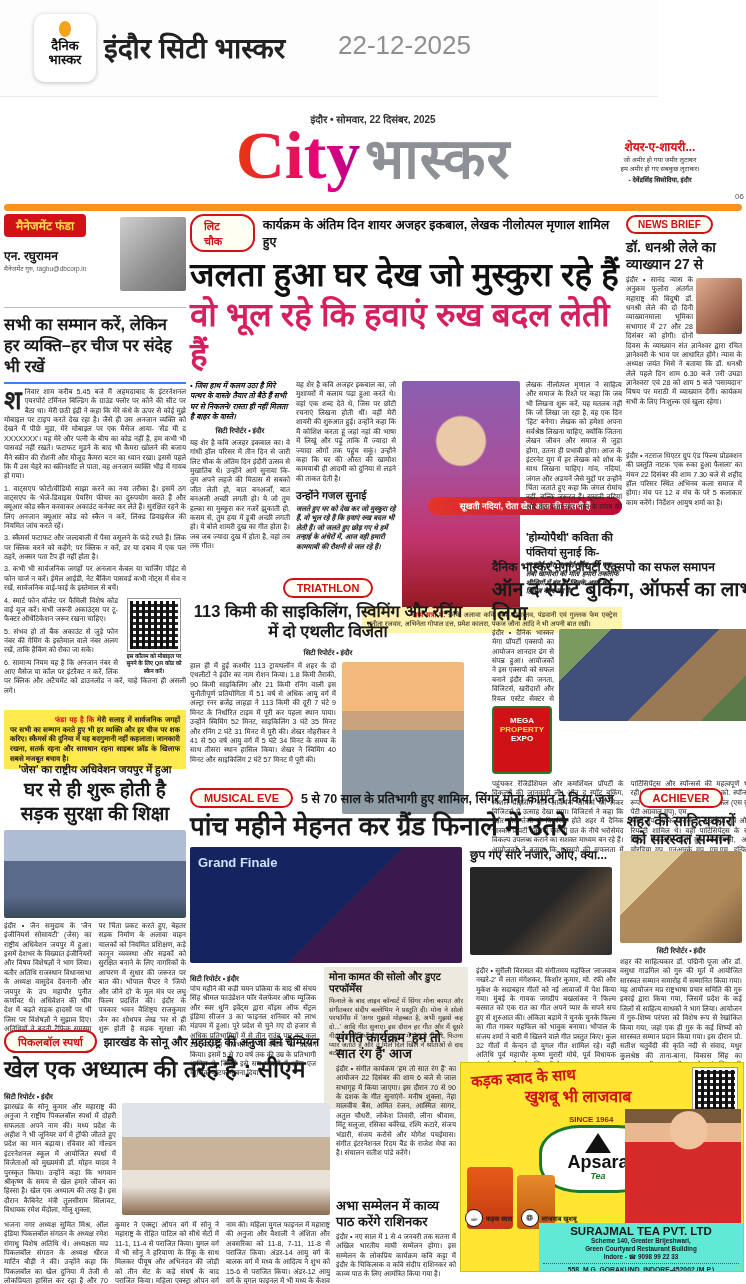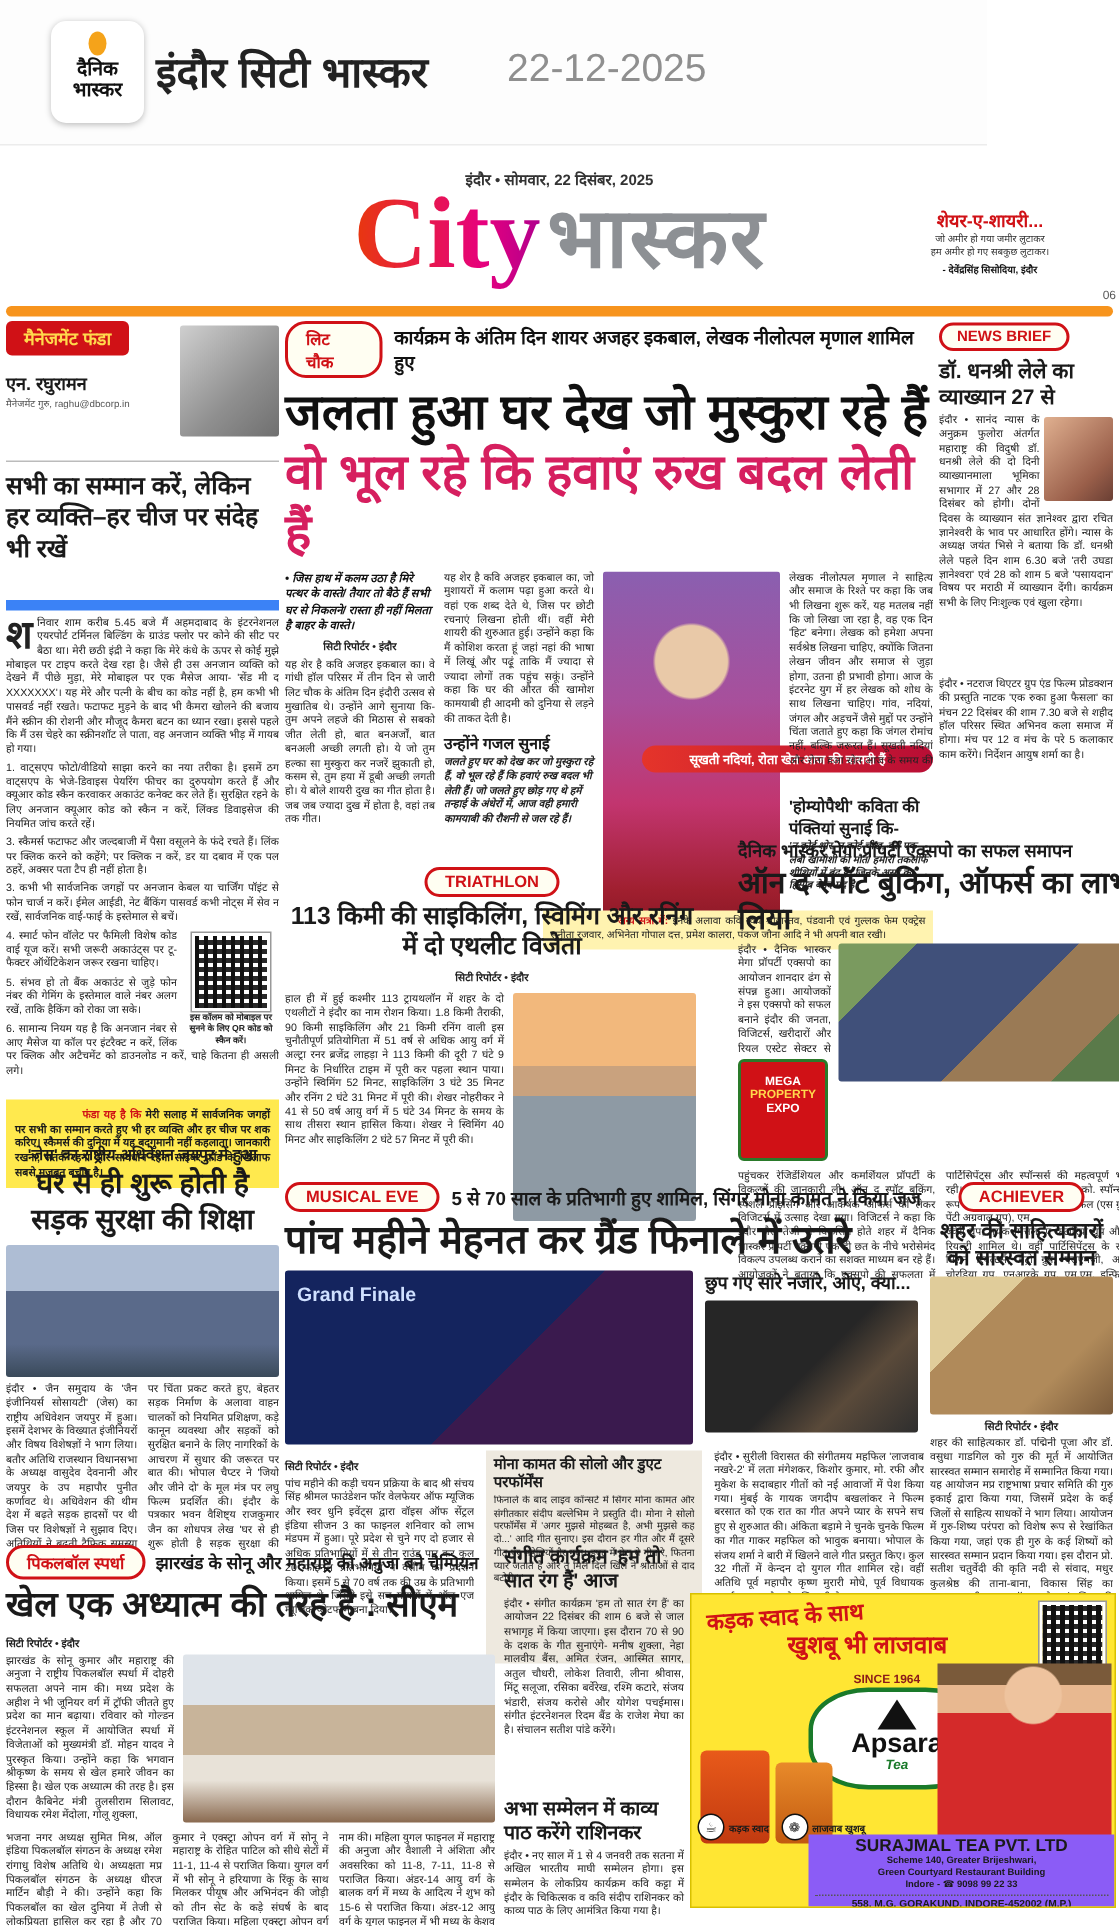--- a/index.html
+++ b/index.html
@@ -36,21 +36,21 @@
   .photo{border-radius:2px;}
   .qr{border:2px solid #fff;outline:1px solid #999;background:
       repeating-linear-gradient(0deg,rgba(17,17,17,.9) 0 3px,transparent 3px 6px),
       repeating-linear-gradient(90deg,#111 0 3px,#fff 3px 6px);}
   
   .mgmt{position:absolute;left:4px;top:214px;width:182px;}
   .mgmt-author-row{position:relative;height:66px;margin-top:4px;border-bottom:1px solid #bbb;}
   .mgmt-author{font-size:12px;font-weight:bold;padding-top:6px;}
   .mgmt-role{font-size:6.5px;color:#555;}
   .ph-author{position:absolute;right:0;top:-24px;width:66px;height:74px;background:linear-gradient(135deg,#cfcfcf,#8f8f8f 60%,#6f6f6f);}
-  .mgmt-head{font-size:16.5px;line-height:21px;font-weight:bold;margin:6px 0 4px;border-bottom:7px solid #3b82f6;padding-bottom:23px;}
+  .mgmt-head{font-size:16.5px;line-height:21px;font-weight:bold;margin:6px 0 4px;border-bottom:2px solid #3b82f6;padding-bottom:5px;}
   .mgmt-body{height:318px;overflow:hidden;}
   .dropcap{float:left;font-size:26px;line-height:24px;font-weight:bold;padding-right:3px;}
   .mgmt-qrwrap{float:right;width:64px;margin:2px 0 2px 4px;text-align:center;}
   .mgmt-qr{width:48px;height:48px;margin:0 auto;}
   .mgmt-qrcap{font-size:5.8px;font-weight:bold;line-height:7.5px;margin-top:2px;}
   .funda-box{background:#ffe94e;padding:5px 6px;font-size:7.2px;line-height:1.35;font-weight:bold;text-align:justify;margin-top:4px;}
   .red-lead{color:#d01116;font-weight:bold;margin-left:45px;}
   
   .lit{position:absolute;left:190px;top:214px;width:432px;height:362px;}
   .lit-kickrow{display:flex;align-items:center;gap:8px;}
@@ -152,21 +152,21 @@
   .ad-woman{position:absolute;right:2px;top:46px;width:116px;height:118px;
             background:radial-gradient(circle at 55% 18%,#eec39e 0 16%,transparent 17%),
             linear-gradient(180deg,#7a5a3a 0 12%,#e8b890 12% 28%,#d42a2a 28% 100%);}
   .ad-pack1{position:absolute;left:6px;top:104px;width:46px;height:62px;background:linear-gradient(180deg,#e85a1a,#c23a10);border-radius:4px;}
   .ad-pack2{position:absolute;left:56px;top:112px;width:38px;height:54px;background:linear-gradient(180deg,#e88a2a,#c25a10);border-radius:4px;}
   .ad-badges{position:absolute;left:4px;bottom:44px;display:flex;gap:8px;}
   .badge{display:flex;align-items:center;gap:3px;}
   .badge .ic{width:16px;height:16px;border:1.5px solid #111;border-radius:50%;background:#fff;
              font-size:9px;line-height:16px;text-align:center;}
   .badge .lb{font-size:6.5px;font-weight:bold;}
-  .ad-strip{position:absolute;right:0;bottom:0;width:196px;height:44px;background:#8b5cf6;padding:2px 4px;}
+  .ad-strip{position:absolute;right:0;bottom:0;width:196px;height:44px;background:#5eead4;padding:2px 4px;}
   .ad-co{font-size:11.5px;font-weight:800;text-align:center;}
   .ad-addr{font-size:6.3px;font-weight:bold;text-align:center;line-height:8px;}
   .ad-foot{font-size:6.8px;font-weight:bold;text-align:center;border-top:1px dotted #555;margin-top:2px;padding-top:2px;}
 </style>
 </head>
 <body>
 
 <div class="page">
 
   <div class="top-header">

